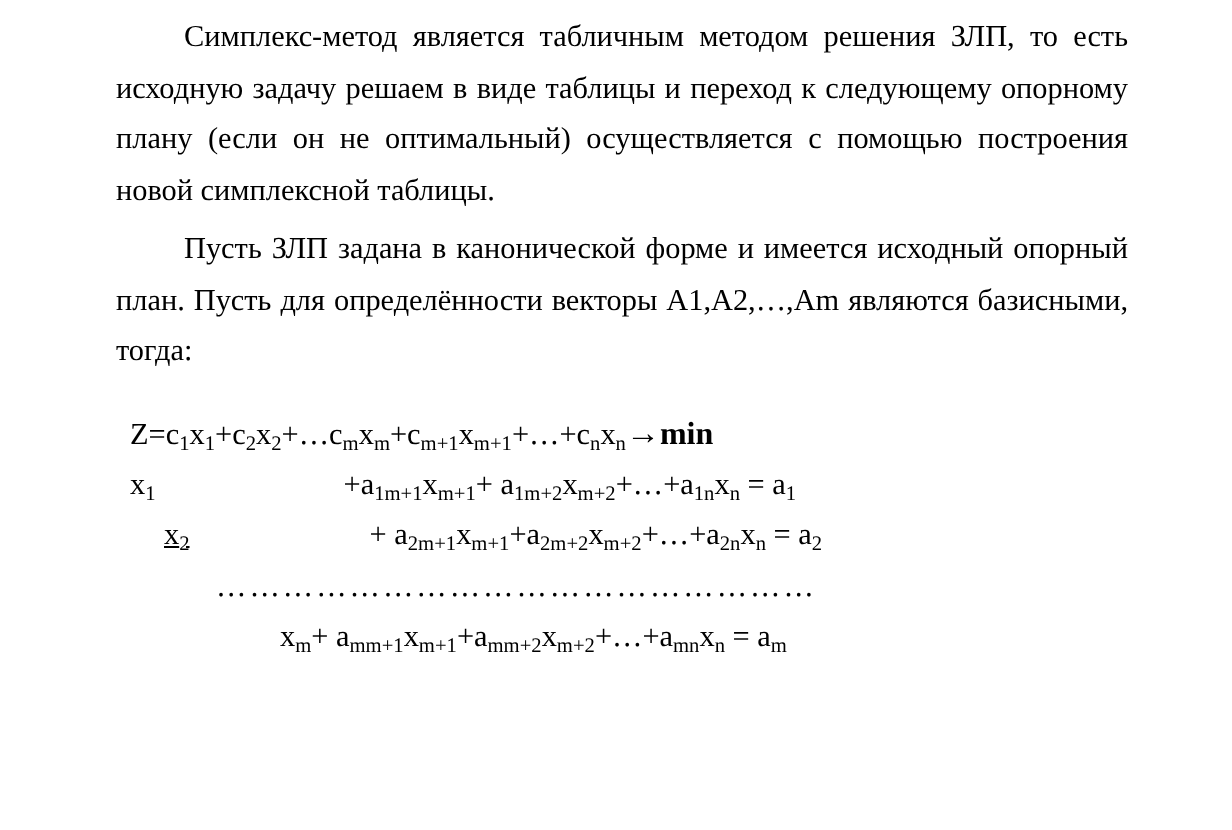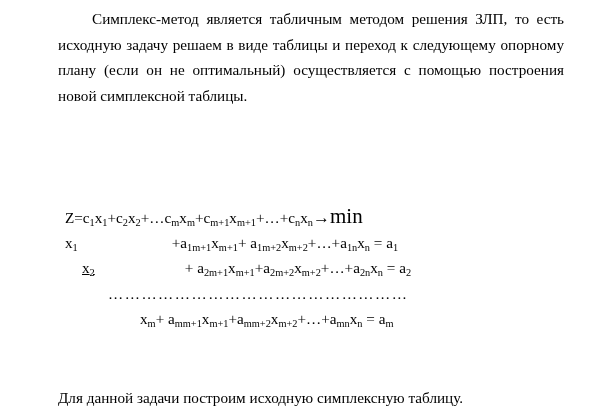--- a/index.html
+++ b/index.html
@@ -64,21 +64,22 @@
     white-space: nowrap;
   }
   sub {
     font-size: 0.68em;
     vertical-align: -0.28em;
   }
   .big {
     font-size: 17px;
   }
   .min {
-    font-size: 21px;
+    font-size: 16px;
+    font-weight: bold;
   }
   .dots {
     letter-spacing: 1.5px;
   }
   .overline {
     text-decoration: overline;
   }
   .italic {
     font-style: italic;
   }
@@ -93,31 +94,31 @@
   .r-xj2   { padding-left: 26px; }
   .nowrap { white-space: nowrap; }
 </style>
 </head>
 <body>
 
 <div class="page">
 
   <p class="para" id="para-1"><span class="indent"></span><span>Симплекс-метод является табличным методом решения ЗЛП, то есть исходную задачу решаем в виде таблицы и переход к следующему опорному плану (если он не оптимальный) осуществляется с помощью построения новой симплексной таблицы.</span></p>
 
+  <p class="para" id="para-2"><span class="indent"></span><span>Пусть ЗЛП задана в канонической форме и имеется исходный опорный план. Пусть для определённости векторы А1,А2,…,Аm являются базисными, тогда:</span></p>
 
   <div class="formulas">
 
     <div class="frow r-z"><span class="nowrap"><span>Z=c</span><sub>1</sub><span>x</span><sub>1</sub><span>+c</span><sub>2</sub><span>x</span><sub>2</sub><span>+…</span><span>c</span><sub>m</sub><span>x</span><sub>m</sub><span>+c</span><sub>m+1</sub><span>x</span><sub>m+1</sub><span>+…</span><span>+c</span><sub>n</sub><span>x</span><sub>n</sub><span class="big">→</span><span class="min">min</span></span></div>
 
     <div class="frow"><span class="r-x1 nowrap"><span>x</span><sub>1</sub></span><span class="r-x1b nowrap"><span>+a</span><sub>1m+1</sub><span>x</span><sub>m+1</sub><span>+ a</span><sub>1m+2</sub><span>x</span><sub>m+2</sub><span>+…</span><span>+a</span><sub>1n</sub><span>x</span><sub>n</sub><span> = a</span><sub>1</sub></span></div>
 
     <div class="frow"><span class="r-x2 nowrap"><span>x</span><sub>2</sub></span><span class="r-x2b nowrap"><span>+ a</span><sub>2m+1</sub><span>x</span><sub>m+1</sub><span>+a</span><sub>2m+2</sub><span>x</span><sub>m+2</sub><span>+…</span><span>+a</span><sub>2n</sub><span>x</span><sub>n</sub><span> = a</span><sub>2</sub></span></div>
 
     <div class="frow r-dots dots">………………………………………………</div>
 
     <div class="frow"><span class="r-xm nowrap"><span>x</span><sub>m</sub><span>+ a</span><sub>mm+1</sub><span>x</span><sub>m+1</sub><span>+a</span><sub>mm+2</sub><span>x</span><sub>m+2</sub><span>+…</span><span>+a</span><sub>mn</sub><span>x</span><sub>n</sub><span> = a</span><sub>m</sub></span></div>
 
 
   </div>
 
-  <p class="para" id="para-3"><span>Для данной задачи построим исходную симплексную таблицу.</span></p>
 
 </div>
 
 </body></html>

